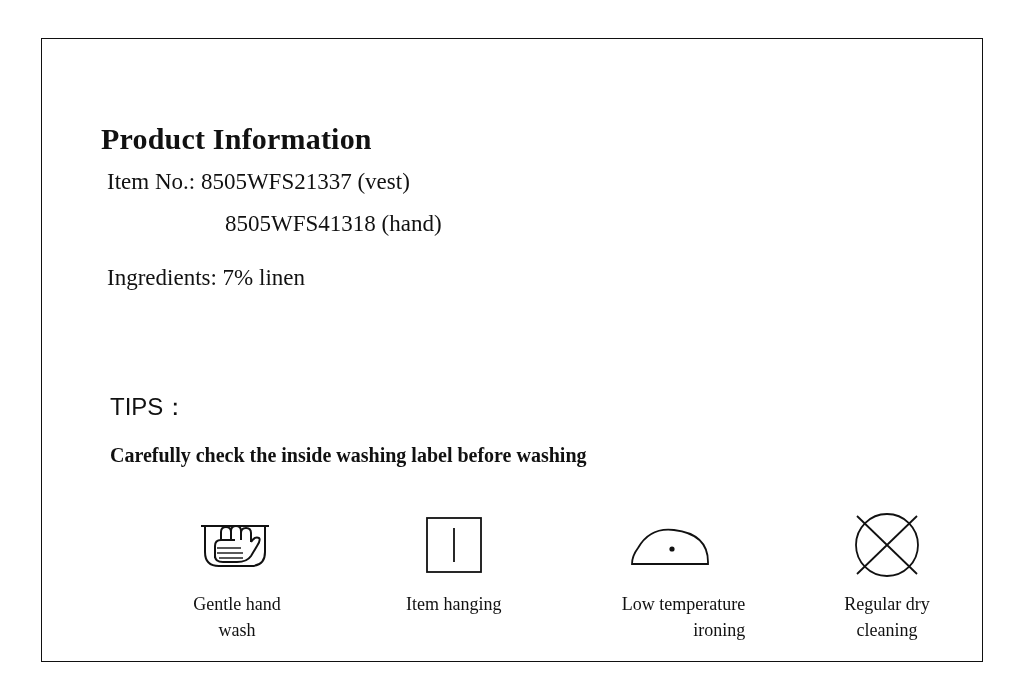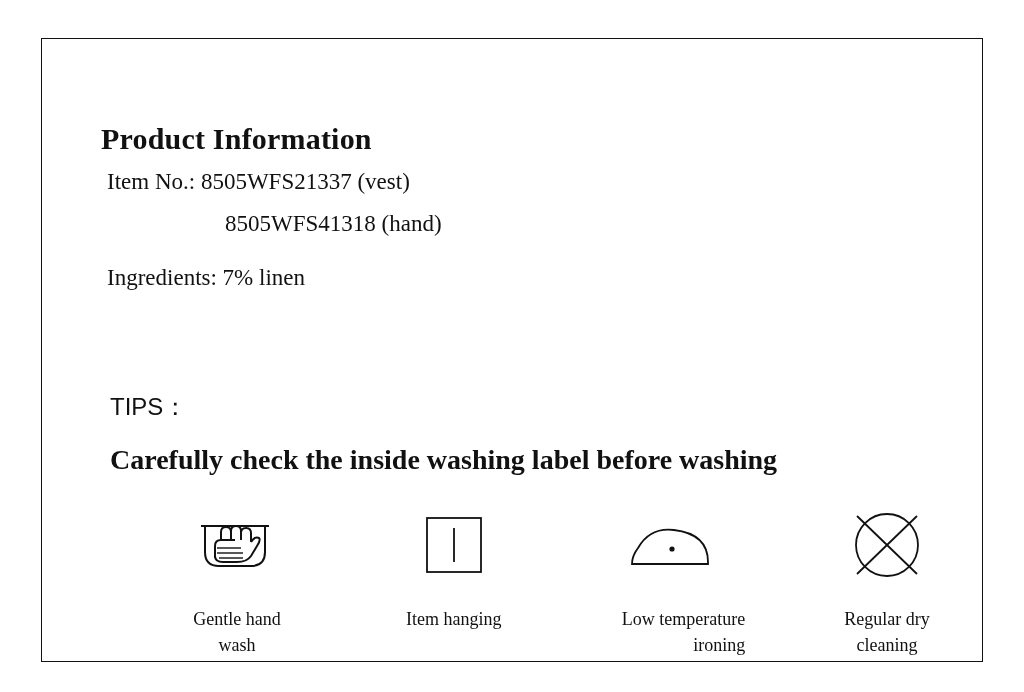--- a/index.html
+++ b/index.html
@@ -62,41 +62,40 @@
     font-size: 24px;
     color: #111111;
     white-space: nowrap;
   }
   .notice {
     position: absolute;
     left: 68px;
     top: 405px;
     font-family: "Liberation Serif", serif;
     font-weight: bold;
-    font-size: 28px;
+    font-size: 20px;
     color: #111111;
     white-space: nowrap;
   }
 
   .symbols {
     position: absolute;
     left: 120px;
     top: 468px;
     width: 800px;
     height: 145px;
     display: flex;
     align-items: flex-start;
     justify-content: space-between;
   }
   .symbol {
     width: 150px;
     display: flex;
     flex-direction: column;
     align-items: center;
-    gap: 15px;
   }
   .symbol .glyph {
     width: 96px;
     height: 76px;
     display: flex;
     align-items: center;
     justify-content: center;
   }
   .symbol .caption {
     margin-top: 8px;

